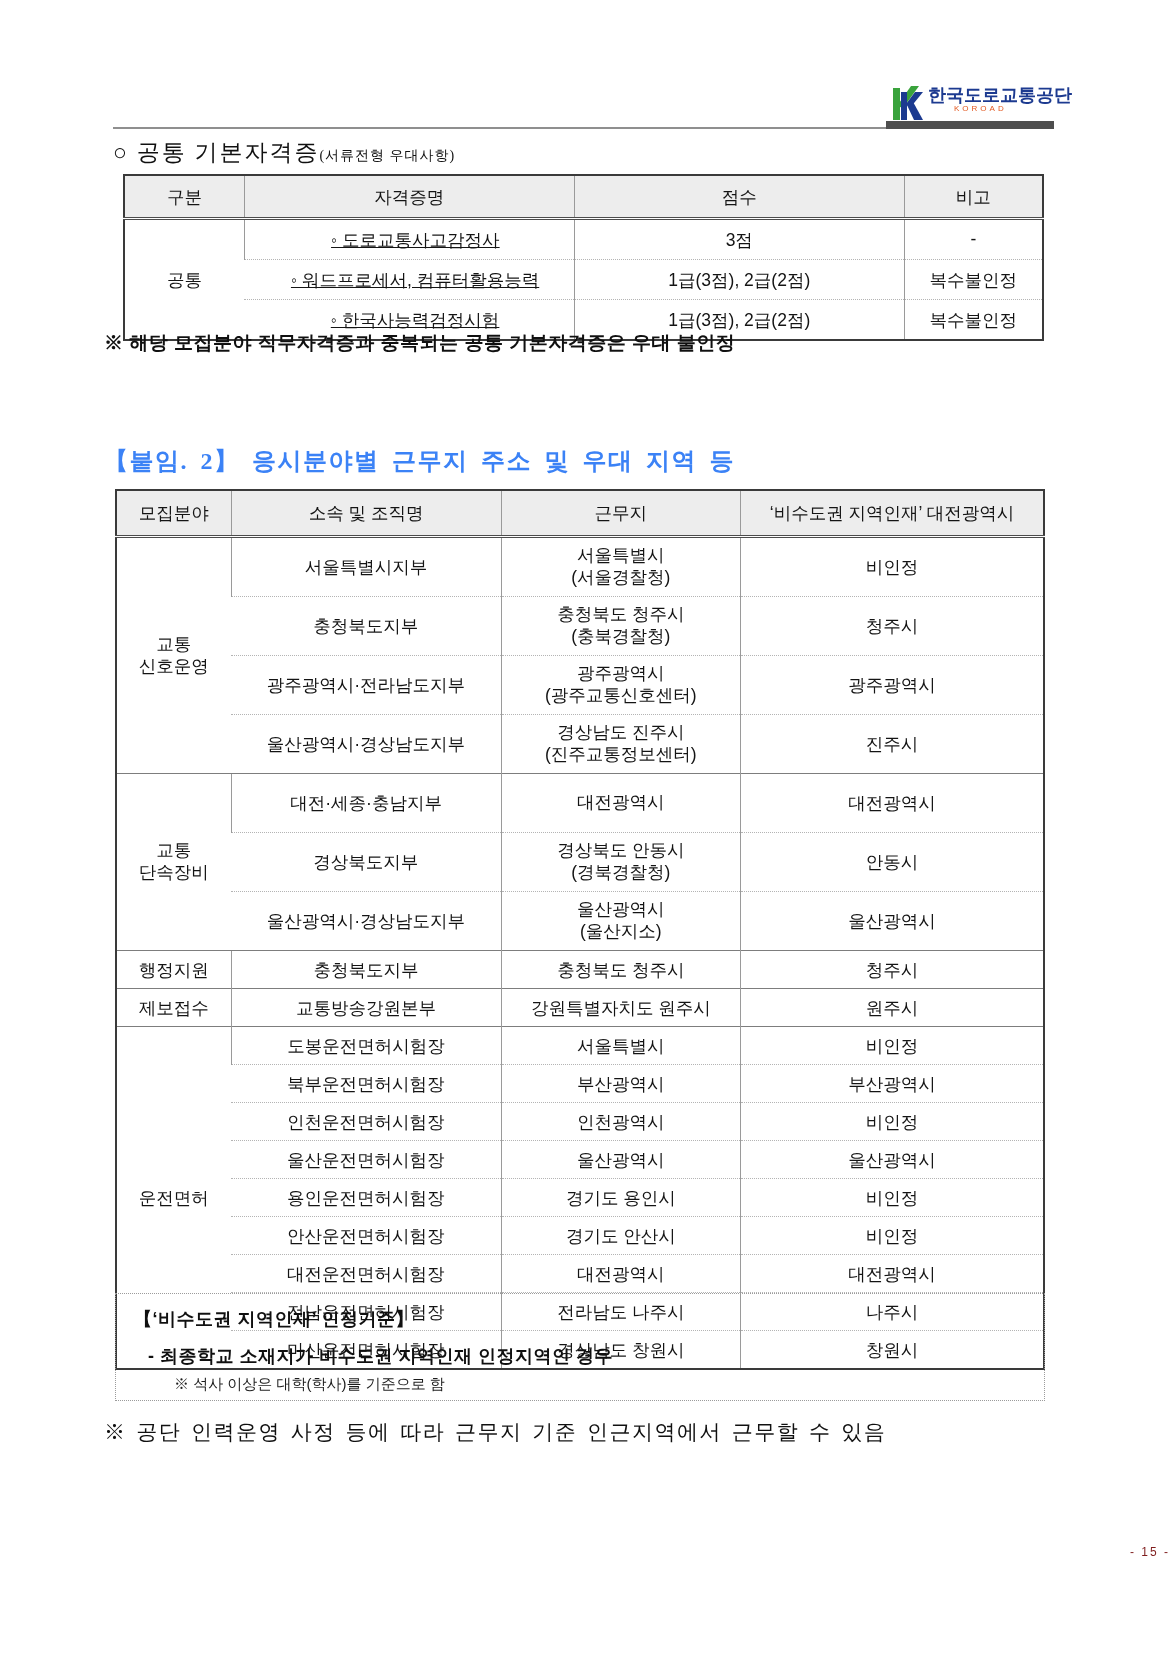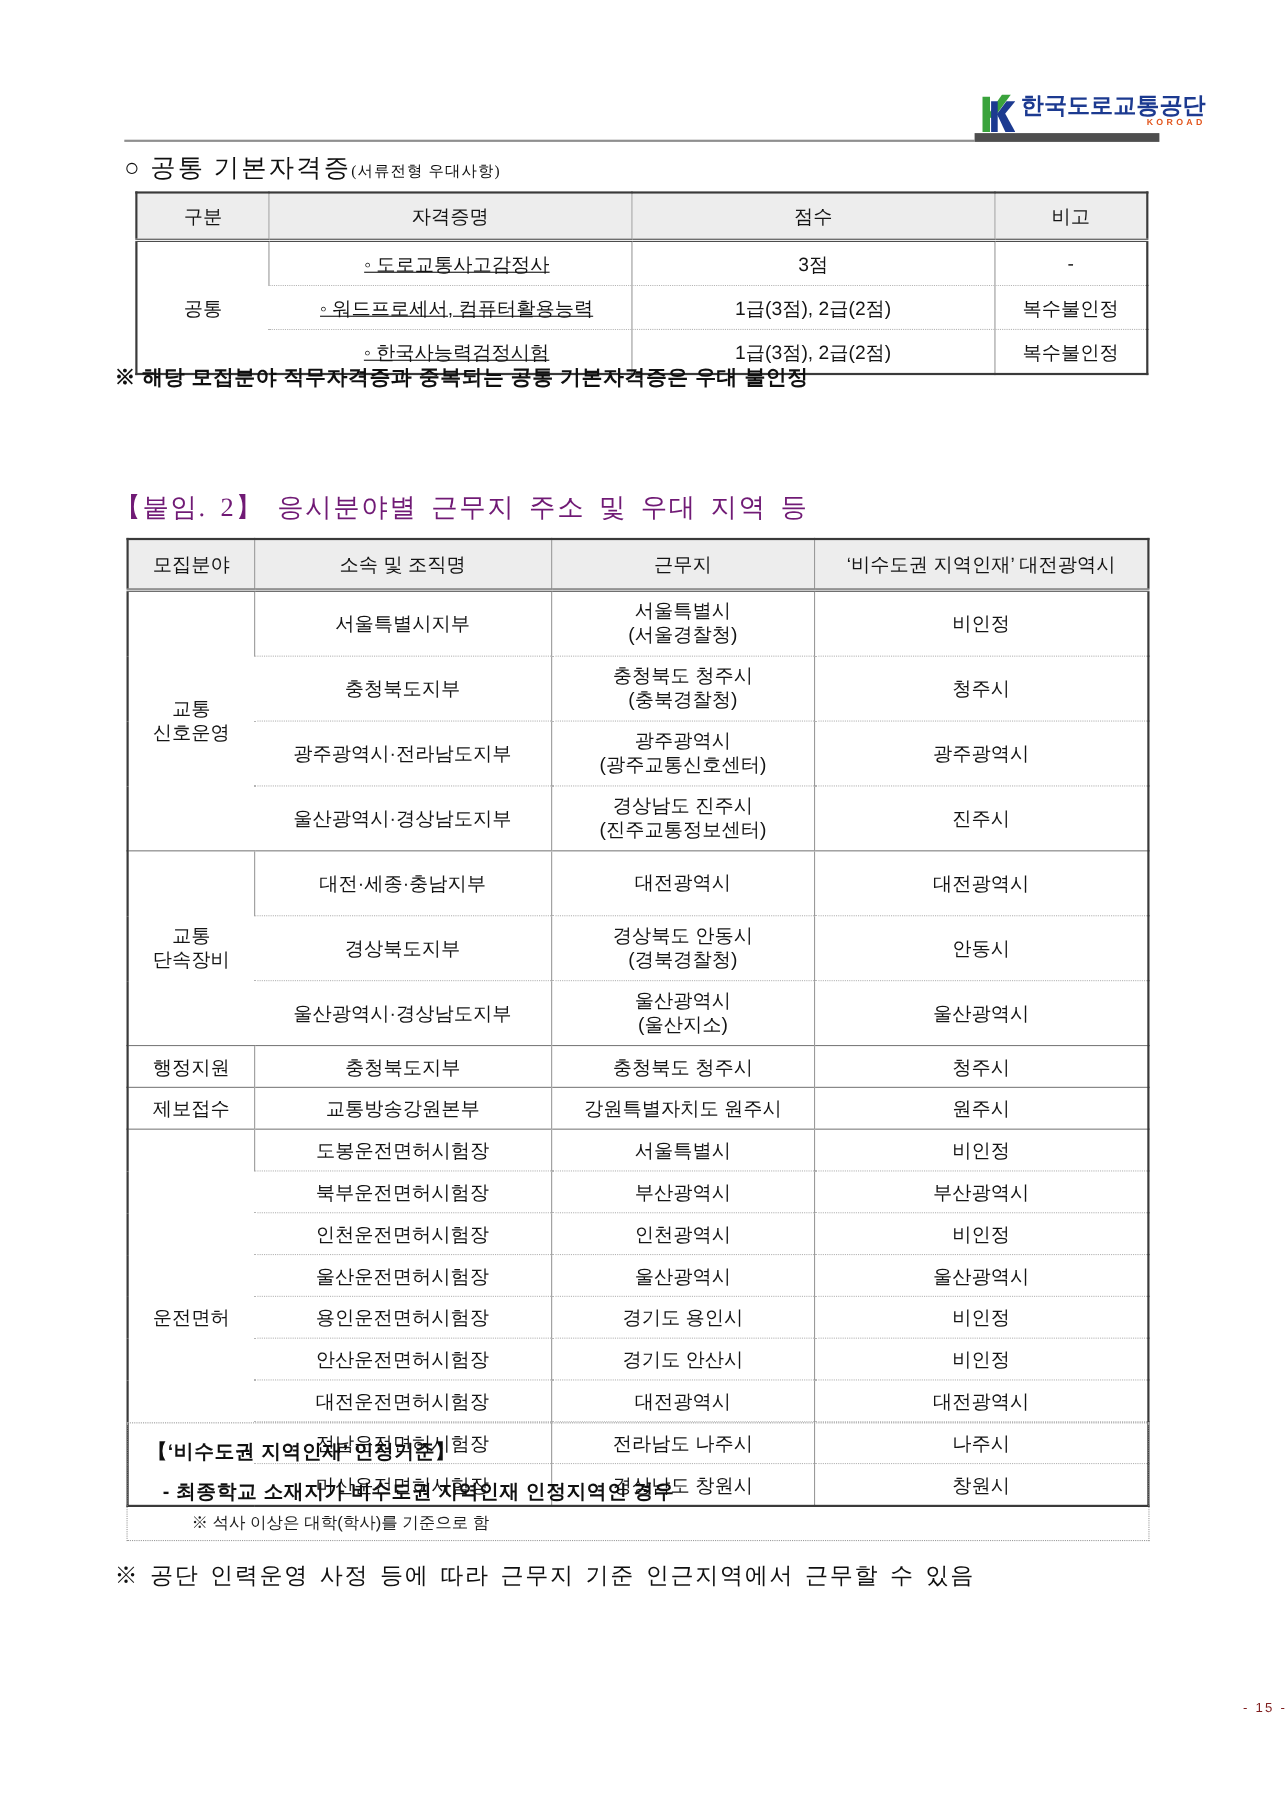--- a/index.html
+++ b/index.html
@@ -3,36 +3,36 @@
 <meta charset="utf-8">
 <style>
   html,body{margin:0;padding:0;background:#ffffff;}
   .page{position:relative;width:1170px;height:1654px;background:#ffffff;overflow:hidden;
         font-family:"Liberation Sans",sans-serif;color:#141414;}
 
   
   #logo{position:absolute;left:893px;top:86px;display:flex;align-items:flex-start;gap:5px;}
   #logo .k-mark{width:30px;height:34px;flex:0 0 auto;}
   #logo .logo-txt{display:flex;flex-direction:column;line-height:1;}
-  #logo .logo-kr{font-size:21px;font-weight:bold;color:#1c3a90;letter-spacing:0px;
+  #logo .logo-kr{font-size:18px;font-weight:bold;color:#1c3a90;letter-spacing:0px;
                  font-family:"Liberation Sans",sans-serif;}
-  #logo .logo-en{font-size:8px;font-weight:bold;color:#e2571f;letter-spacing:3px;
-                 margin-top:1px;margin-left:26px;text-align:right;}
+  #logo .logo-en{font-size:8px;font-weight:normal;color:#e2571f;letter-spacing:3px;
+                 margin-top:1px;margin-left:26px;}
   #rule-thin{position:absolute;left:113px;top:127px;width:773px;height:2px;background:#8f8f8f;}
   #rule-bar{position:absolute;left:886px;top:121px;width:168px;height:8px;background:#4e4e4e;}
 
   
   #heading1{position:absolute;left:113px;top:137px;font-family:"Liberation Serif",serif;
             font-size:23px;font-weight:500;letter-spacing:2px;color:#101010;white-space:nowrap;}
   #heading1 .sub{font-size:14px;letter-spacing:1px;}
   #note1{position:absolute;left:104px;top:330px;font-size:19px;font-weight:bold;
          letter-spacing:0.5px;color:#101010;white-space:nowrap;}
   #heading2{position:absolute;left:104px;top:445px;font-family:"Liberation Serif",serif;
-            font-size:24px;font-weight:400;letter-spacing:1.5px;word-spacing:5px;
-            color:#701a75;white-space:nowrap;}
+            font-size:24px;font-weight:700;letter-spacing:1.5px;word-spacing:5px;
+            color:#3b82f6;white-space:nowrap;}
   #note2{position:absolute;left:104px;top:1418px;font-family:"Liberation Serif",serif;
          font-size:21px;letter-spacing:1.5px;word-spacing:3px;color:#101010;white-space:nowrap;}
   #pagenum{position:absolute;left:0;top:1545px;width:100%;text-align:right;
            font-size:12px;color:#7f1d1d;letter-spacing:2px;}
 
   
   .doc-table{border-collapse:collapse;width:100%;table-layout:fixed;
              font-family:"Liberation Sans",sans-serif;font-size:17.5px;color:#141414;}
   .doc-table td,.doc-table th{vertical-align:middle;text-align:center;padding:2px 4px;
              border-left:1px solid #9a9a9a;overflow:hidden;}

